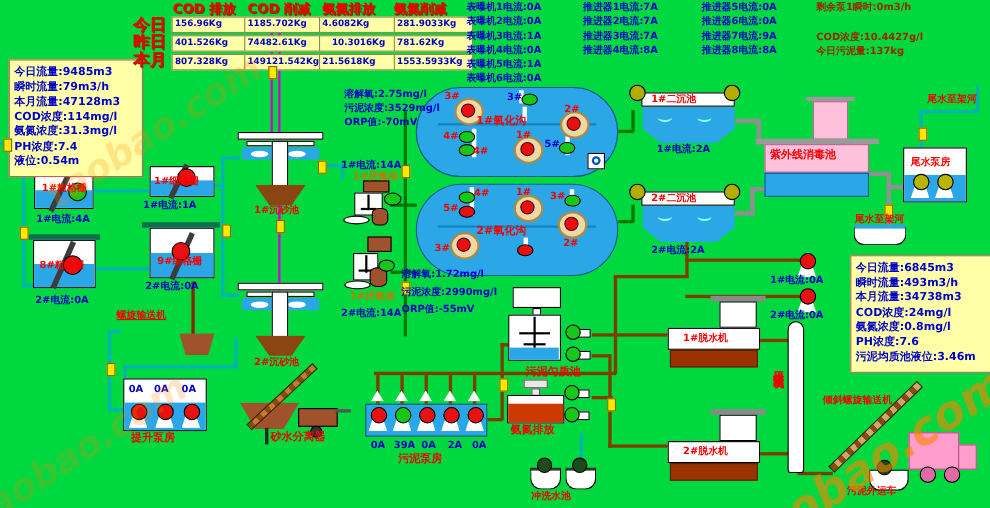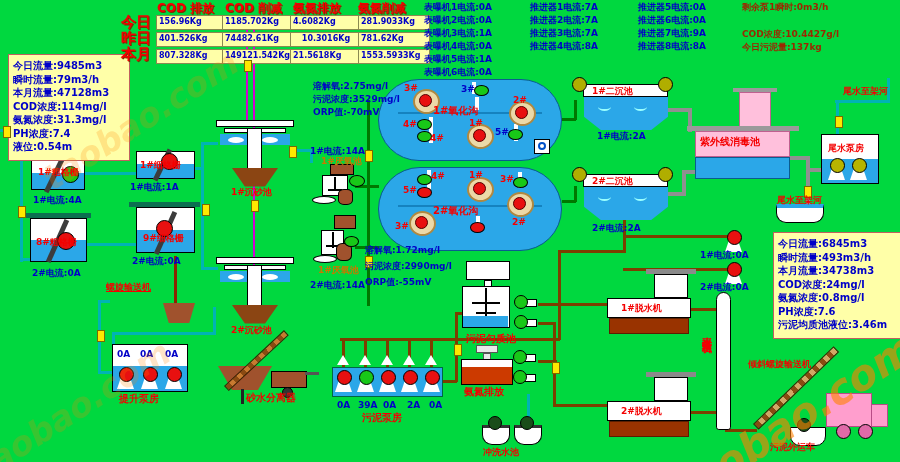--- a/index.html
+++ b/index.html
@@ -362,21 +362,21 @@
     <span class="lb red s9" style="left: 592px; top: 177px;">2#二沉池</span>
     <span class="lb blue s9" style="left: 597px; top: 132px;">1#电流:2A</span>
     <span class="lb blue s9" style="left: 592px; top: 224px;">2#电流:2A</span>
     <span class="lb blue s9" style="left: 700px; top: 251px;">1#电流:0A</span>
     <span class="lb blue s9" style="left: 700px; top: 283px;">2#电流:0A</span>
     <span class="lb red" style="left: 700px; top: 137px;">紫外线消毒池</span>
     <span class="lb red s9" style="left: 828px; top: 144px;">尾水泵房</span>
     <span class="lb red s9" style="left: 843px; top: 87px;">尾水至架河</span>
     <span class="lb red s9" style="left: 777px; top: 196px;">尾水至架河</span>
     <span class="lb red" style="left: 362px; top: 413px;">污泥泵房</span>
-    <span class="lb red" style="left: 466px; top: 334px;">污泥匀质池</span>
+    <span class="lb red" style="left: 478px; top: 334px;">污泥匀质池</span>
     <span class="lb red" style="left: 464px; top: 387px;">氨氮排放</span>
     <span class="lb red s9" style="left: 621px; top: 304px;">1#脱水机</span>
     <span class="lb red s9" style="left: 621px; top: 407px;">2#脱水机</span>
     <span class="lb red vert" style="left: 701px; top: 329px;">水平皮带输送机</span>
     <span class="lb red s9" style="left: 748px; top: 360px;">倾斜螺旋输送机</span>
     <span class="lb red s9" style="left: 770px; top: 443px;">污泥外运车</span>
     <span class="lb red s9" style="left: 483px; top: 448px;">冲洗水池</span>
     <span class="lb blue s9" style="left: 313px; top: 82px;">溶解氧:2.75mg/l</span>
     <span class="lb blue s9" style="left: 313px; top: 95px;">污泥浓度:3529mg/l</span>
     <span class="lb blue s9" style="left: 313px; top: 108px;">ORP值:-70mV</span>

